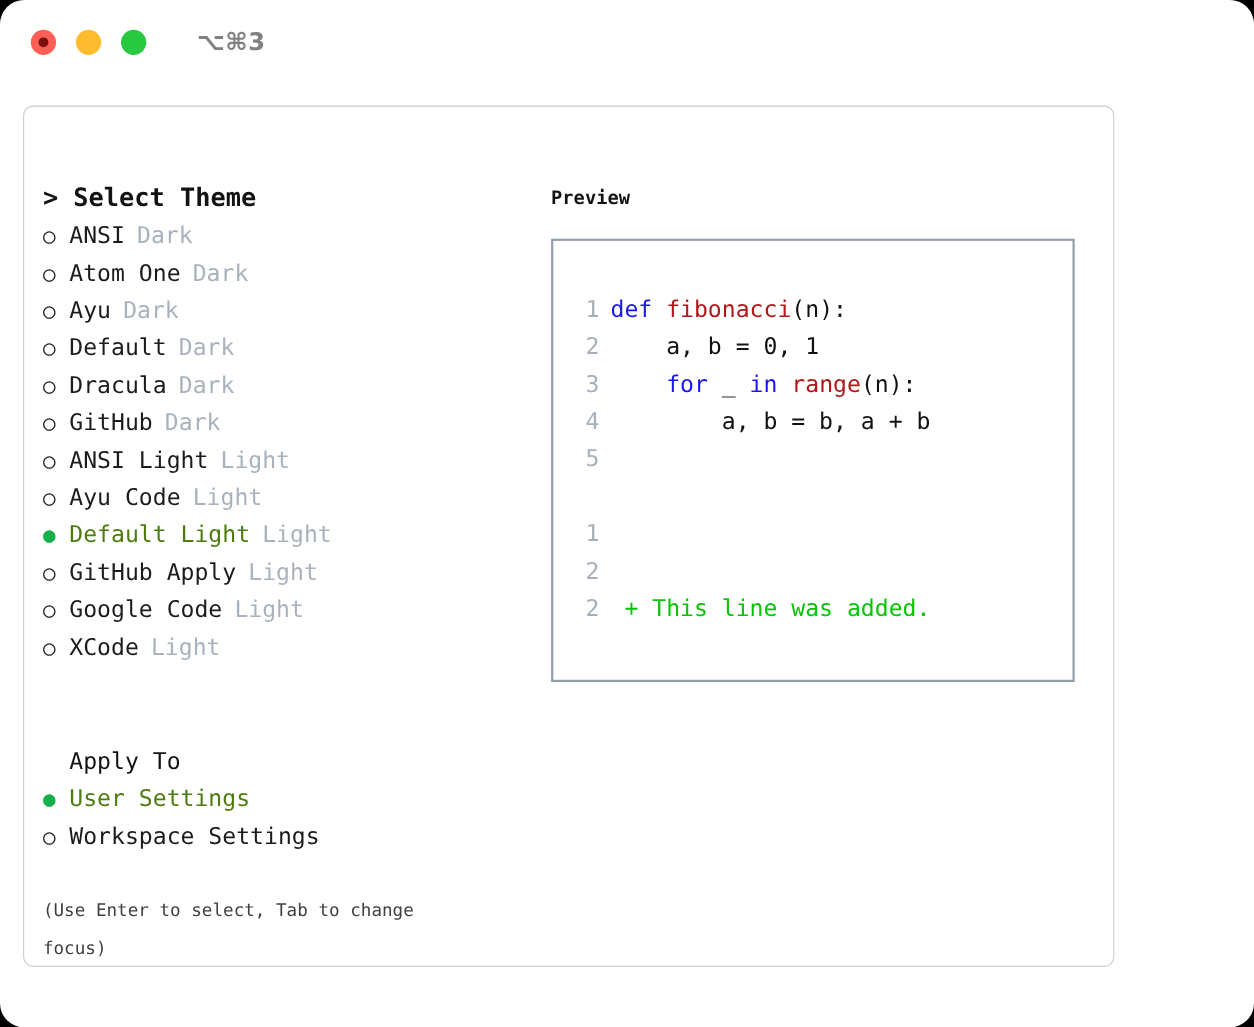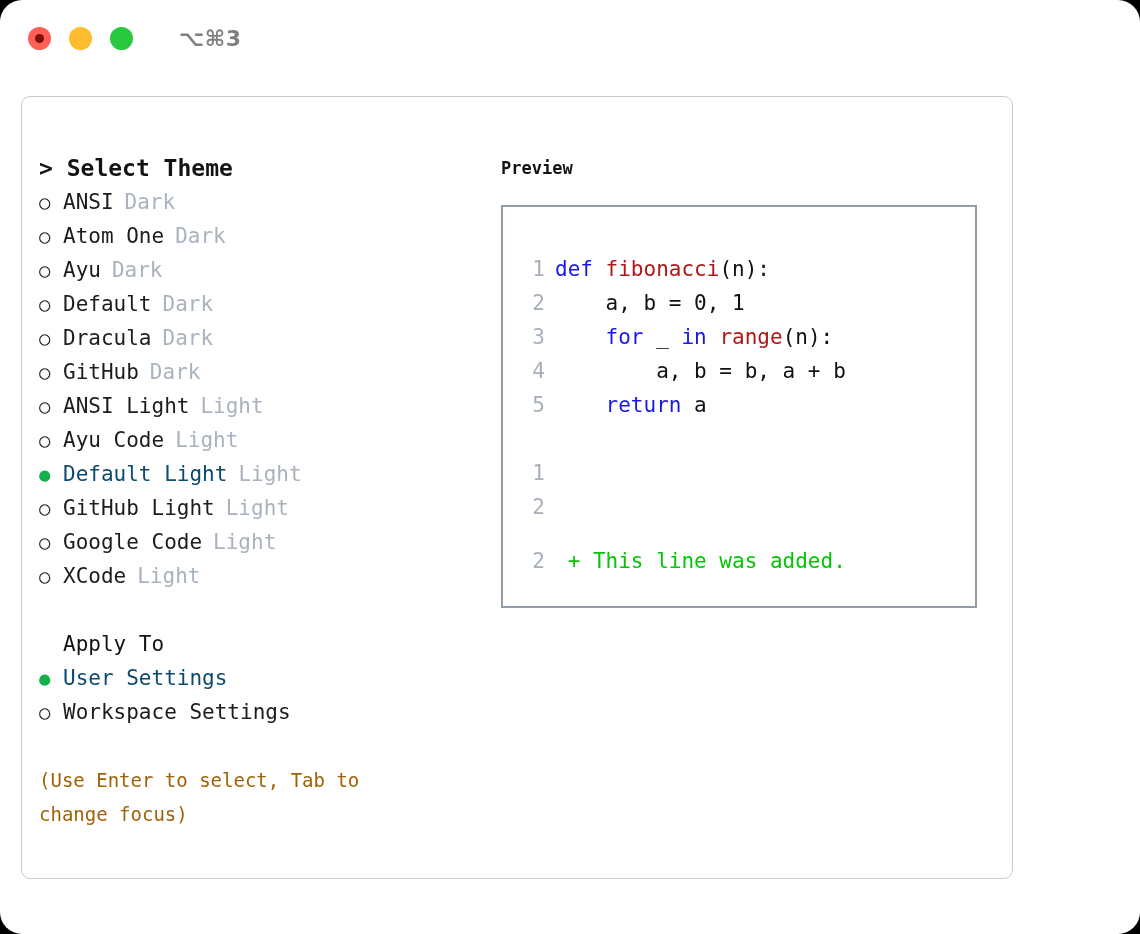--- a/index.html
+++ b/index.html
@@ -75,21 +75,21 @@
     width: 992px;
     height: 783px;
     border: 1.5px solid #c8cdd4;
     border-radius: 9px;
     box-sizing: border-box;
     background: #ffffff;
   }
 
   .columns {
     position: absolute;
-    left: 0; top: 0;
+    left: 0; top: 12px;
     width: 100%;
     height: 100%;
   }
 
   
   .left-col {
     position: absolute;
     left: 17px;
     top: 54px;
     width: 450px;
@@ -121,41 +121,42 @@
     line-height: 34px;
   }
   .marker.on {
     color: #16b04b;
     font-size: 19px;
   }
   .row-label {
     color: #1c1c1c;
   }
   .row.selected .row-label {
-    color: #0c4a6e;
+    color: #4d7c0f;
     text-align: right;
   }
   .row-badge {
     color: #a9b2bd;
     margin-left: 11px;
     text-align: right;
   }
   .spacer-row { height: 34px; }
   .subhead {
     padding-left: 24px;
     font-size: 21px;
     color: #131313;
     line-height: 34px;
     height: 34px;
     white-space: pre;
+    margin-top: 36px;
   }
   .hint {
     margin-top: 34px;
-    font-size: 19px;
-    color: #a16207;
+    font-size: 16px;
+    color: #404040;
     line-height: 34px;
     width: 400px;
     white-space: pre-wrap;
   }
 
   
   .right-col {
     position: absolute;
     left: 479px;
     top: 54px;
@@ -191,21 +192,21 @@
     color: #a7b0ba;
     margin-right: 10px;
   }
   .code-text { color: #111111; }
   .tok-kw   { color: #1818e8; }
   .tok-fn   { color: #b01818; text-align: right; }
   .tok-plain{ color: #111111; }
   .code-gap { height: 34px; }
   .diff-ctx { color: #9aa0a6; }
   .diff-del { color: #cc2222; }
-  .diff-add { color: #06c406; margin-top: 20px; }
+  .diff-add { color: #06c406; }
 </style>
 </head>
 <body>
 
 <div class="window">
 
   <div class="titlebar">
     <div class="lights">
       <div class="light red">
           <div class="dot"></div>
@@ -224,42 +225,42 @@
         <div class="list" id="theme-list">
             <div class="row"><span class="marker">○</span><span class="row-label">ANSI</span><span class="row-badge">Dark</span></div>
             <div class="row"><span class="marker">○</span><span class="row-label">Atom One</span><span class="row-badge">Dark</span></div>
             <div class="row"><span class="marker">○</span><span class="row-label">Ayu</span><span class="row-badge">Dark</span></div>
             <div class="row"><span class="marker">○</span><span class="row-label">Default</span><span class="row-badge">Dark</span></div>
             <div class="row"><span class="marker">○</span><span class="row-label">Dracula</span><span class="row-badge">Dark</span></div>
             <div class="row"><span class="marker">○</span><span class="row-label">GitHub</span><span class="row-badge">Dark</span></div>
             <div class="row"><span class="marker">○</span><span class="row-label">ANSI Light</span><span class="row-badge">Light</span></div>
             <div class="row"><span class="marker">○</span><span class="row-label">Ayu Code</span><span class="row-badge">Light</span></div>
             <div class="row selected"><span class="marker on">●</span><span class="row-label">Default Light</span><span class="row-badge">Light</span></div>
-            <div class="row"><span class="marker">○</span><span class="row-label">GitHub Light</span><span class="row-badge">Light</span></div>
+            <div class="row"><span class="marker">○</span><span class="row-label">GitHub Apply</span><span class="row-badge">Light</span></div>
             <div class="row"><span class="marker">○</span><span class="row-label">Google Code</span><span class="row-badge">Light</span></div>
             <div class="row"><span class="marker">○</span><span class="row-label">XCode</span><span class="row-badge">Light</span></div>
           </div>
         <div class="spacer-row"></div>
         <div class="subhead">Apply To</div>
         <div class="list" id="apply-list">
             <div class="row selected"><span class="marker on">●</span><span class="row-label">User Settings</span></div>
             <div class="row"><span class="marker">○</span><span class="row-label">Workspace Settings</span></div>
           </div>
         <div class="hint">(Use Enter to select, Tab to change focus)</div>
       </div>
 
       <div class="right-col">
         <div class="preview-title">Preview</div>
         <div class="preview-box">
           <div id="code-block">
               <div class="code-line"><span class="lineno">1</span><span class="code-text"><span class="tok-kw">def </span><span class="tok-fn">fibonacci</span><span class="tok-plain">(n):</span></span></div>
               <div class="code-line"><span class="lineno">2</span><span class="code-text"><span class="tok-plain">    a, b = 0, 1</span></span></div>
               <div class="code-line"><span class="lineno">3</span><span class="code-text"><span class="tok-plain">    </span><span class="tok-kw">for</span><span class="tok-plain"> _ </span><span class="tok-kw">in</span><span class="tok-plain"> </span><span class="tok-fn">range</span><span class="tok-plain">(n):</span></span></div>
               <div class="code-line"><span class="lineno">4</span><span class="code-text"><span class="tok-plain">        a, b = b, a + b</span></span></div>
-              <div class="code-line"><span class="lineno">5</span><span class="code-text"><span class="tok-plain">    </span><span class="tok-kw">return</span><span class="tok-plain"> a</span></span></div>
+              <div class="code-line"><span class="lineno">5</span></div>
             </div>
           <div class="code-gap"></div>
           <div id="diff-block">
               <div class="code-line"><span class="lineno">1</span></div>
               <div class="code-line"><span class="lineno">2</span></div>
               <div class="code-line"><span class="lineno">2</span><span class="diff-add"> + This line was added.</span></div>
             </div>
         </div>
       </div>
 

